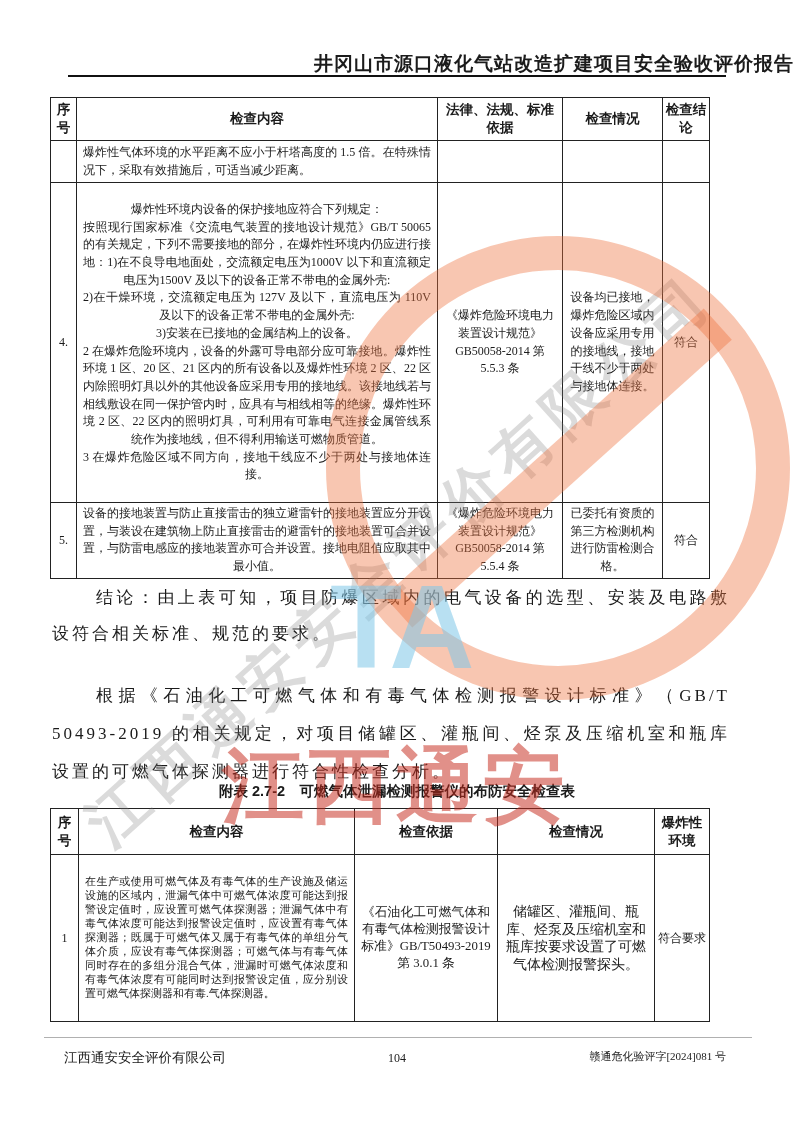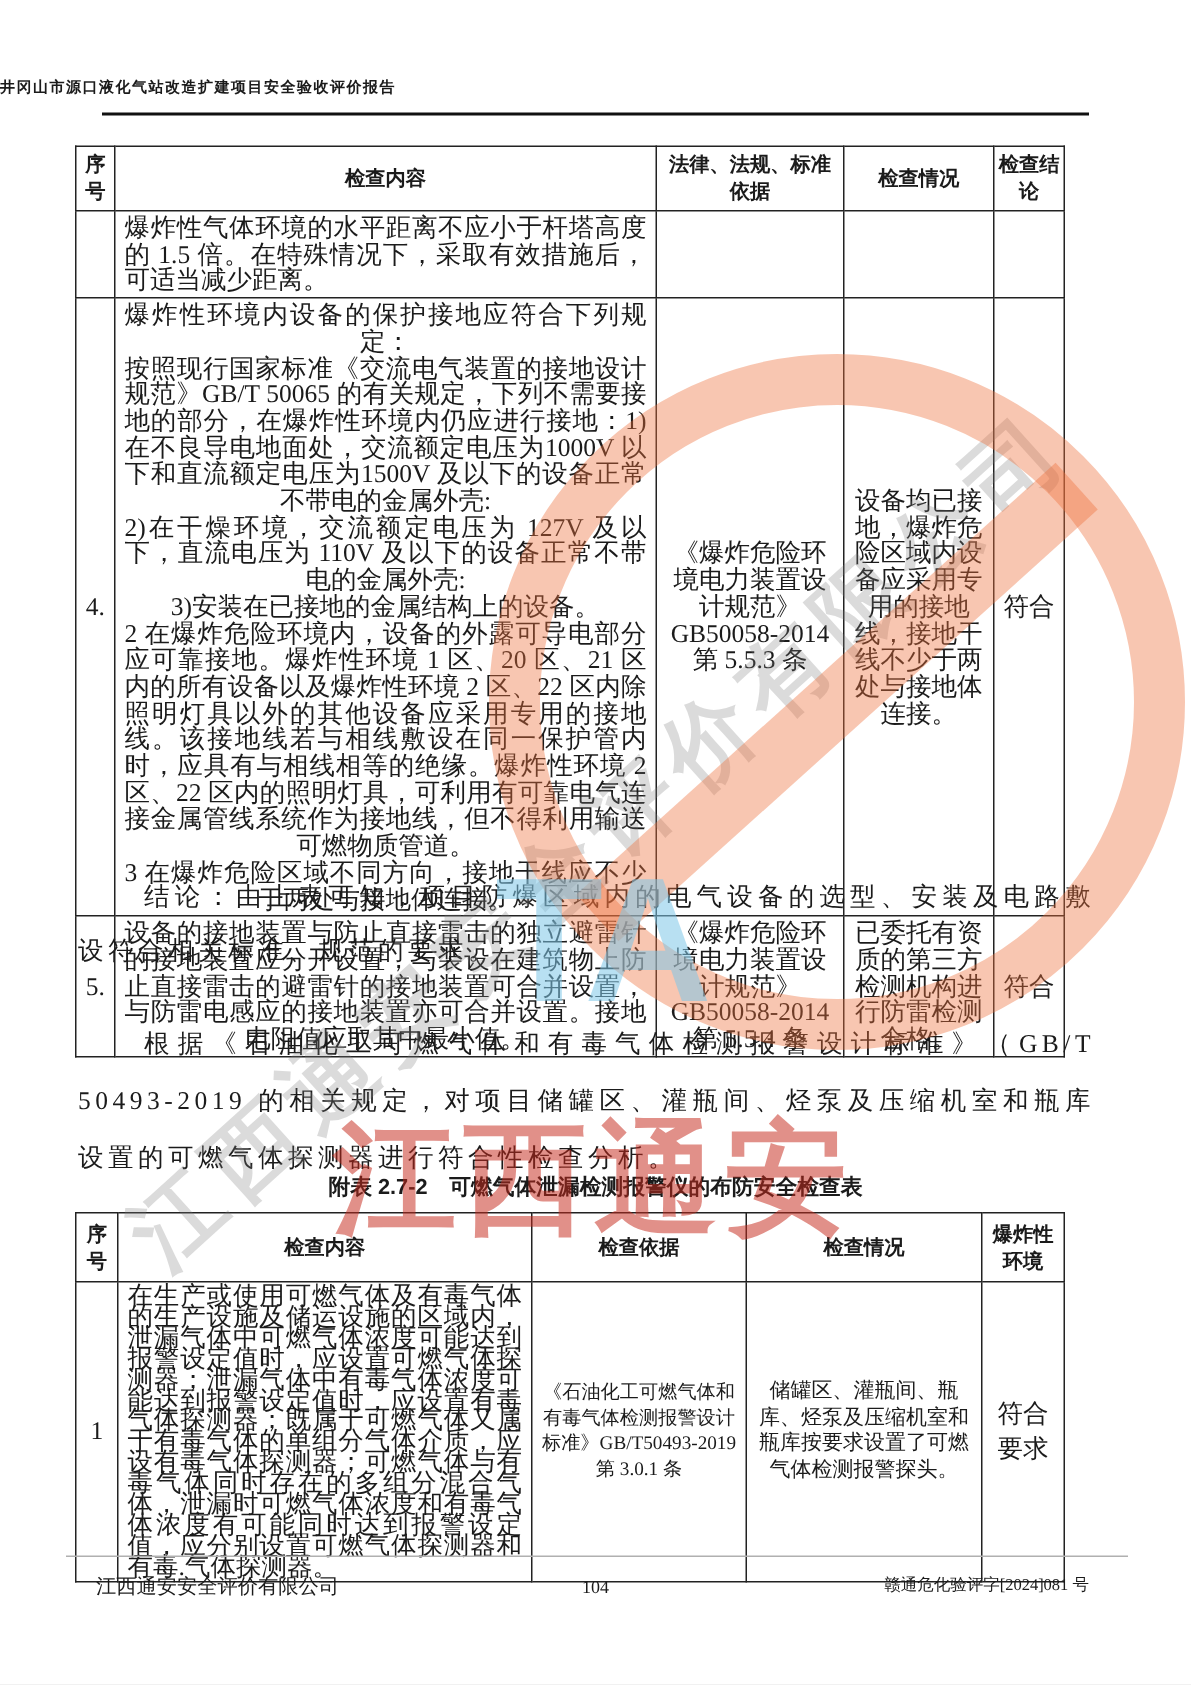--- a/index.html
+++ b/index.html
@@ -3,43 +3,43 @@
 <meta charset="utf-8">
 <style>
   html,body{margin:0;padding:0;background:#e8e8e8;}
   .page{
     position:relative;width:794px;height:1123px;background:#ffffff;
     font-family:"Liberation Serif","DejaVu Serif",serif;color:#1b1b1b;
     overflow:hidden;margin:0 auto;
   }
   
   .doc-title{
-    position:absolute;top:51px;left:0;width:100%;text-align:left;
-    font-size:10px;font-weight:bold;letter-spacing:1px;
+    position:absolute;top:51px;left:0;width:100%;text-align:right;
+    font-size:19px;font-weight:bold;letter-spacing:1px;
   }
   .title-rule{position:absolute;top:75px;left:68px;width:658px;height:2px;background:#111;}
   
   table{border-collapse:collapse;table-layout:fixed;position:absolute;background:transparent;}
   th,td{border:1px solid #222;vertical-align:middle;overflow:hidden;}
   th{font-weight:bold;font-size:13.5px;text-align:center;line-height:1.3;padding:1px 2px;}
-  td{font-size:17px;}
+  td{font-size:12px;}
   .c-no,.c-verdict{text-align:center;padding:1px 2px;}
   .c-basis,.c-situation{text-align:center;line-height:17.7px;padding:2px 4px;}
   .c-content{padding:2px 6px;line-height:17.7px;}
   .para{text-align:justify;text-align-last:center;}
   #table1{left:50px;top:97px;width:660px;border:1.5px solid #111;}
   #table1 thead tr{height:43px;}
   #table1 tbody tr:nth-child(1){height:42px;}
   #table1 tbody tr:nth-child(1) .para{text-align-last:left;}
   #table1 tbody tr:nth-child(2){height:320px;}
   #table1 tbody tr:nth-child(3){height:70px;}
   #table2{left:50px;top:808px;width:660px;border:1.5px solid #111;}
   #table2 thead tr{height:46px;}
   #table2 tbody tr{height:167px;}
-  #table2 .c-content{font-size:17px;line-height:13.9px;padding:2px 6px;}
+  #table2 .c-content{font-size:11px;line-height:13.9px;padding:2px 6px;}
   #table2 .para{text-align-last:left;}
   #table2 .c-basis{font-size:12.8px;line-height:17px;}
   #table2 .c-situation{font-size:14px;line-height:17.5px;padding:2px 8px;}
   
   .body-para{
     position:absolute;left:52px;width:678px;font-size:17px;line-height:36px;
     letter-spacing:3px;text-align:justify;text-indent:44px;
   }
   #concl-para{top:580px;}
   #intro-para{top:677px;line-height:38px;}

